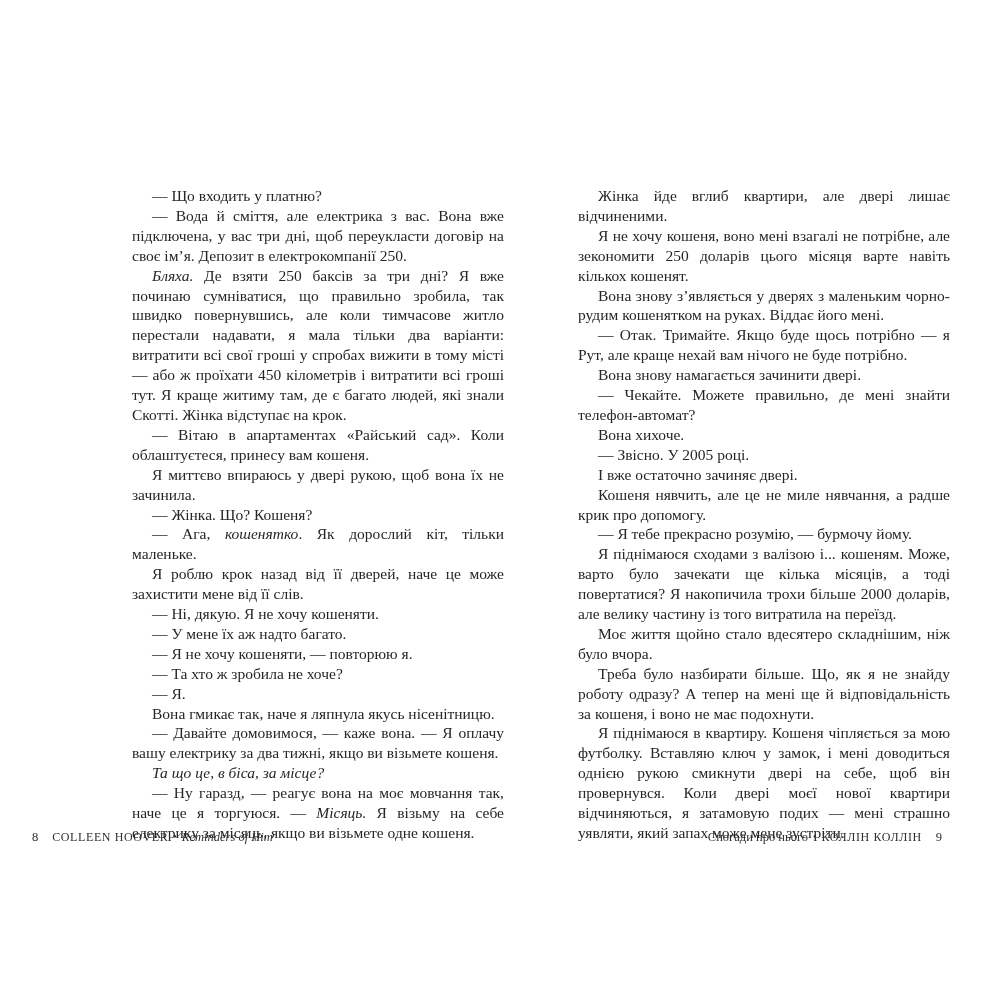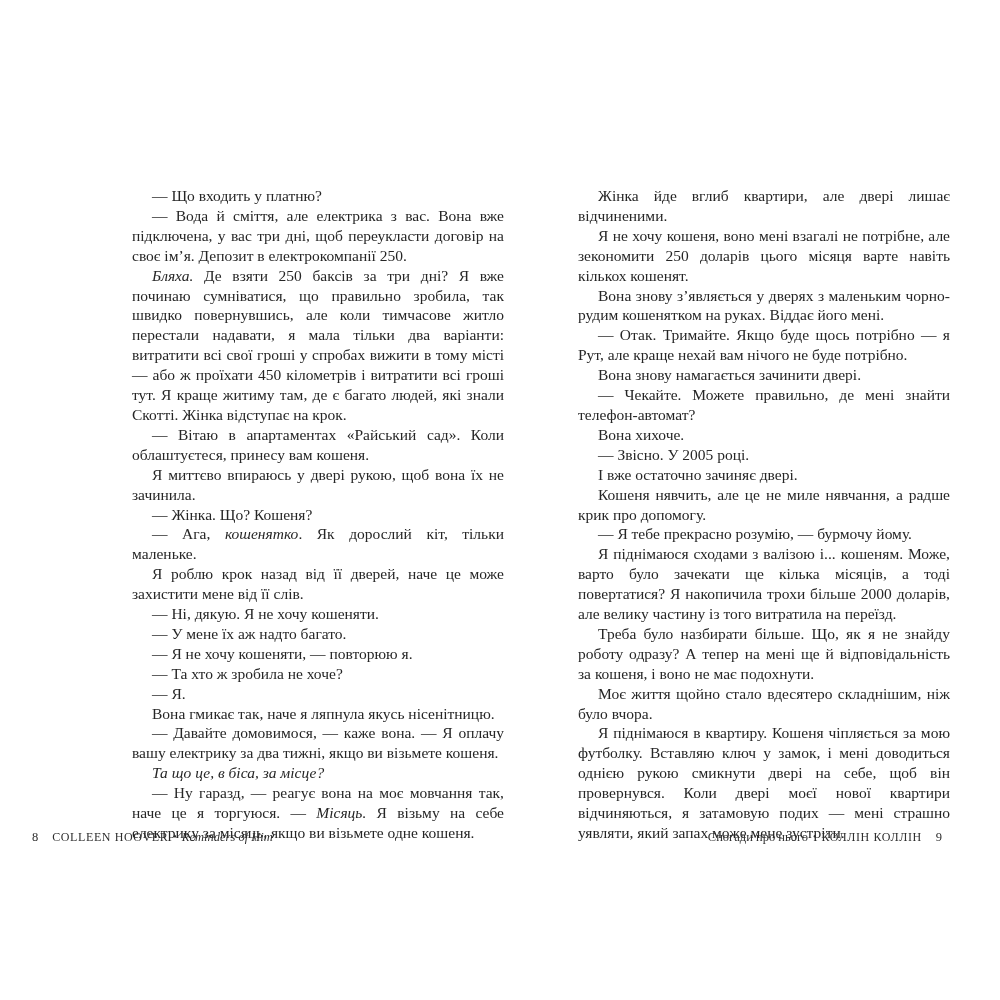--- a/index.html
+++ b/index.html
@@ -98,22 +98,22 @@
       <p><span>Вона знову з’являється у дверях з маленьким чорно-рудим кошенятком на руках. Віддає його мені.</span></p>
       <p><span>— Отак. Тримайте. Якщо буде щось потрібно — я Рут, але краще нехай вам нічого не буде потрібно.</span></p>
       <p><span>Вона знову намагається зачинити двері.</span></p>
       <p><span>— Чекайте. Можете правильно, де мені знайти телефон-автомат?</span></p>
       <p><span>Вона хихоче.</span></p>
       <p><span>— Звісно. У 2005 році.</span></p>
       <p><span>І вже остаточно зачиняє двері.</span></p>
       <p><span>Кошеня нявчить, але це не миле нявчання, а радше крик про допомогу.</span></p>
       <p><span>— Я тебе прекрасно розумію, — бурмочу йому.</span></p>
       <p><span>Я піднімаюся сходами з валізою і... кошеням. Може, варто було зачекати ще кілька місяців, а тоді повертатися? Я накопичила трохи більше 2000 доларів, але велику частину із того витратила на переїзд.</span></p>
+      <p><span>Моє життя щойно стало вдесятеро складнішим, ніж було вчора.</span></p>
       <p><span>Треба було назбирати більше. Що, як я не знайду роботу одразу? А тепер на мені ще й відповідальність за кошеня, і воно не має подохнути.</span></p>
-      <p><span>Моє життя щойно стало вдесятеро складнішим, ніж було вчора.</span></p>
       <p><span>Я піднімаюся в квартиру. Кошеня чіпляється за мою футболку. Вставляю ключ у замок, і мені доводиться однією рукою смикнути двері на себе, щоб він провернувся. Коли двері моєї нової квартири відчиняються, я затамовую подих — мені страшно уявляти, який запах може мене зустріти.</span></p>
     </div>
 
   <div class="page-footer left">
     <span class="footer-pagenum-left">8</span><span class="footer-author-caps">COLLEEN HOOVER</span><span class="footer-sep">•</span><span class="footer-book-title">Reminders of Him</span>
   </div>
 
   <div class="page-footer right">
     <span>Спогади про нього</span><span class="footer-sep">•</span><span class="footer-author-caps">КОЛЛІН КОЛЛІН</span><span class="footer-pagenum-right">9</span>
   </div>

